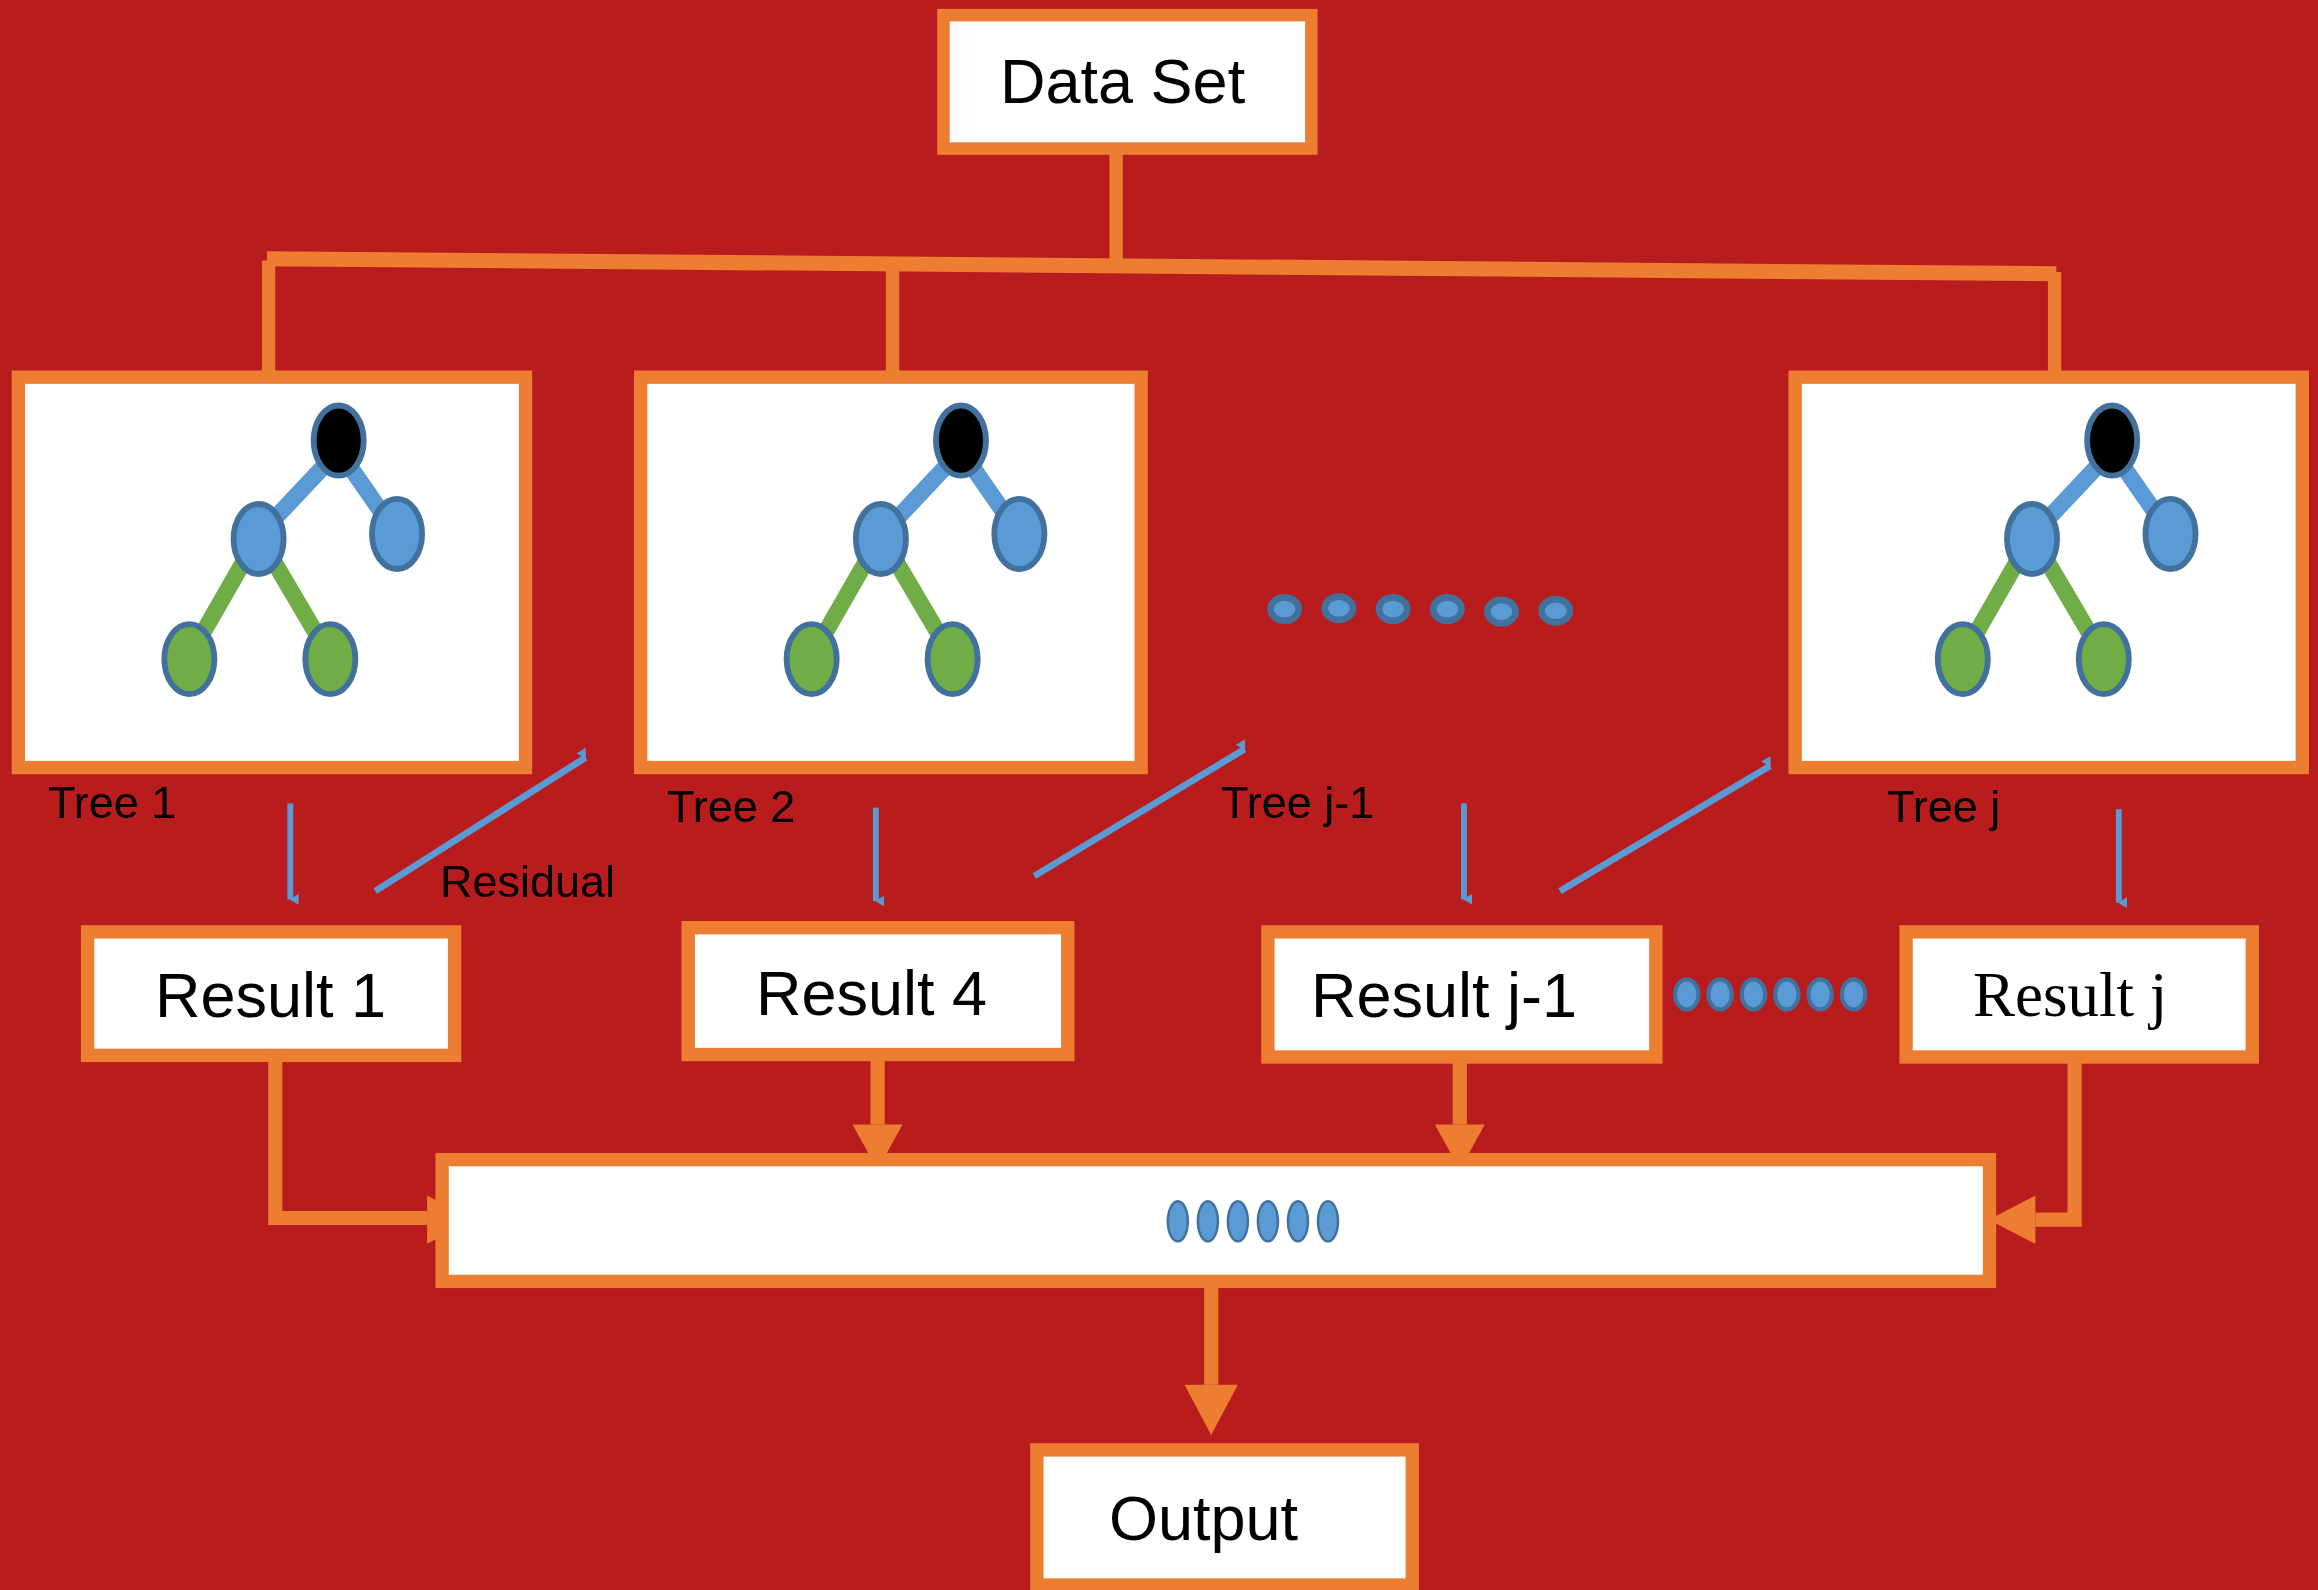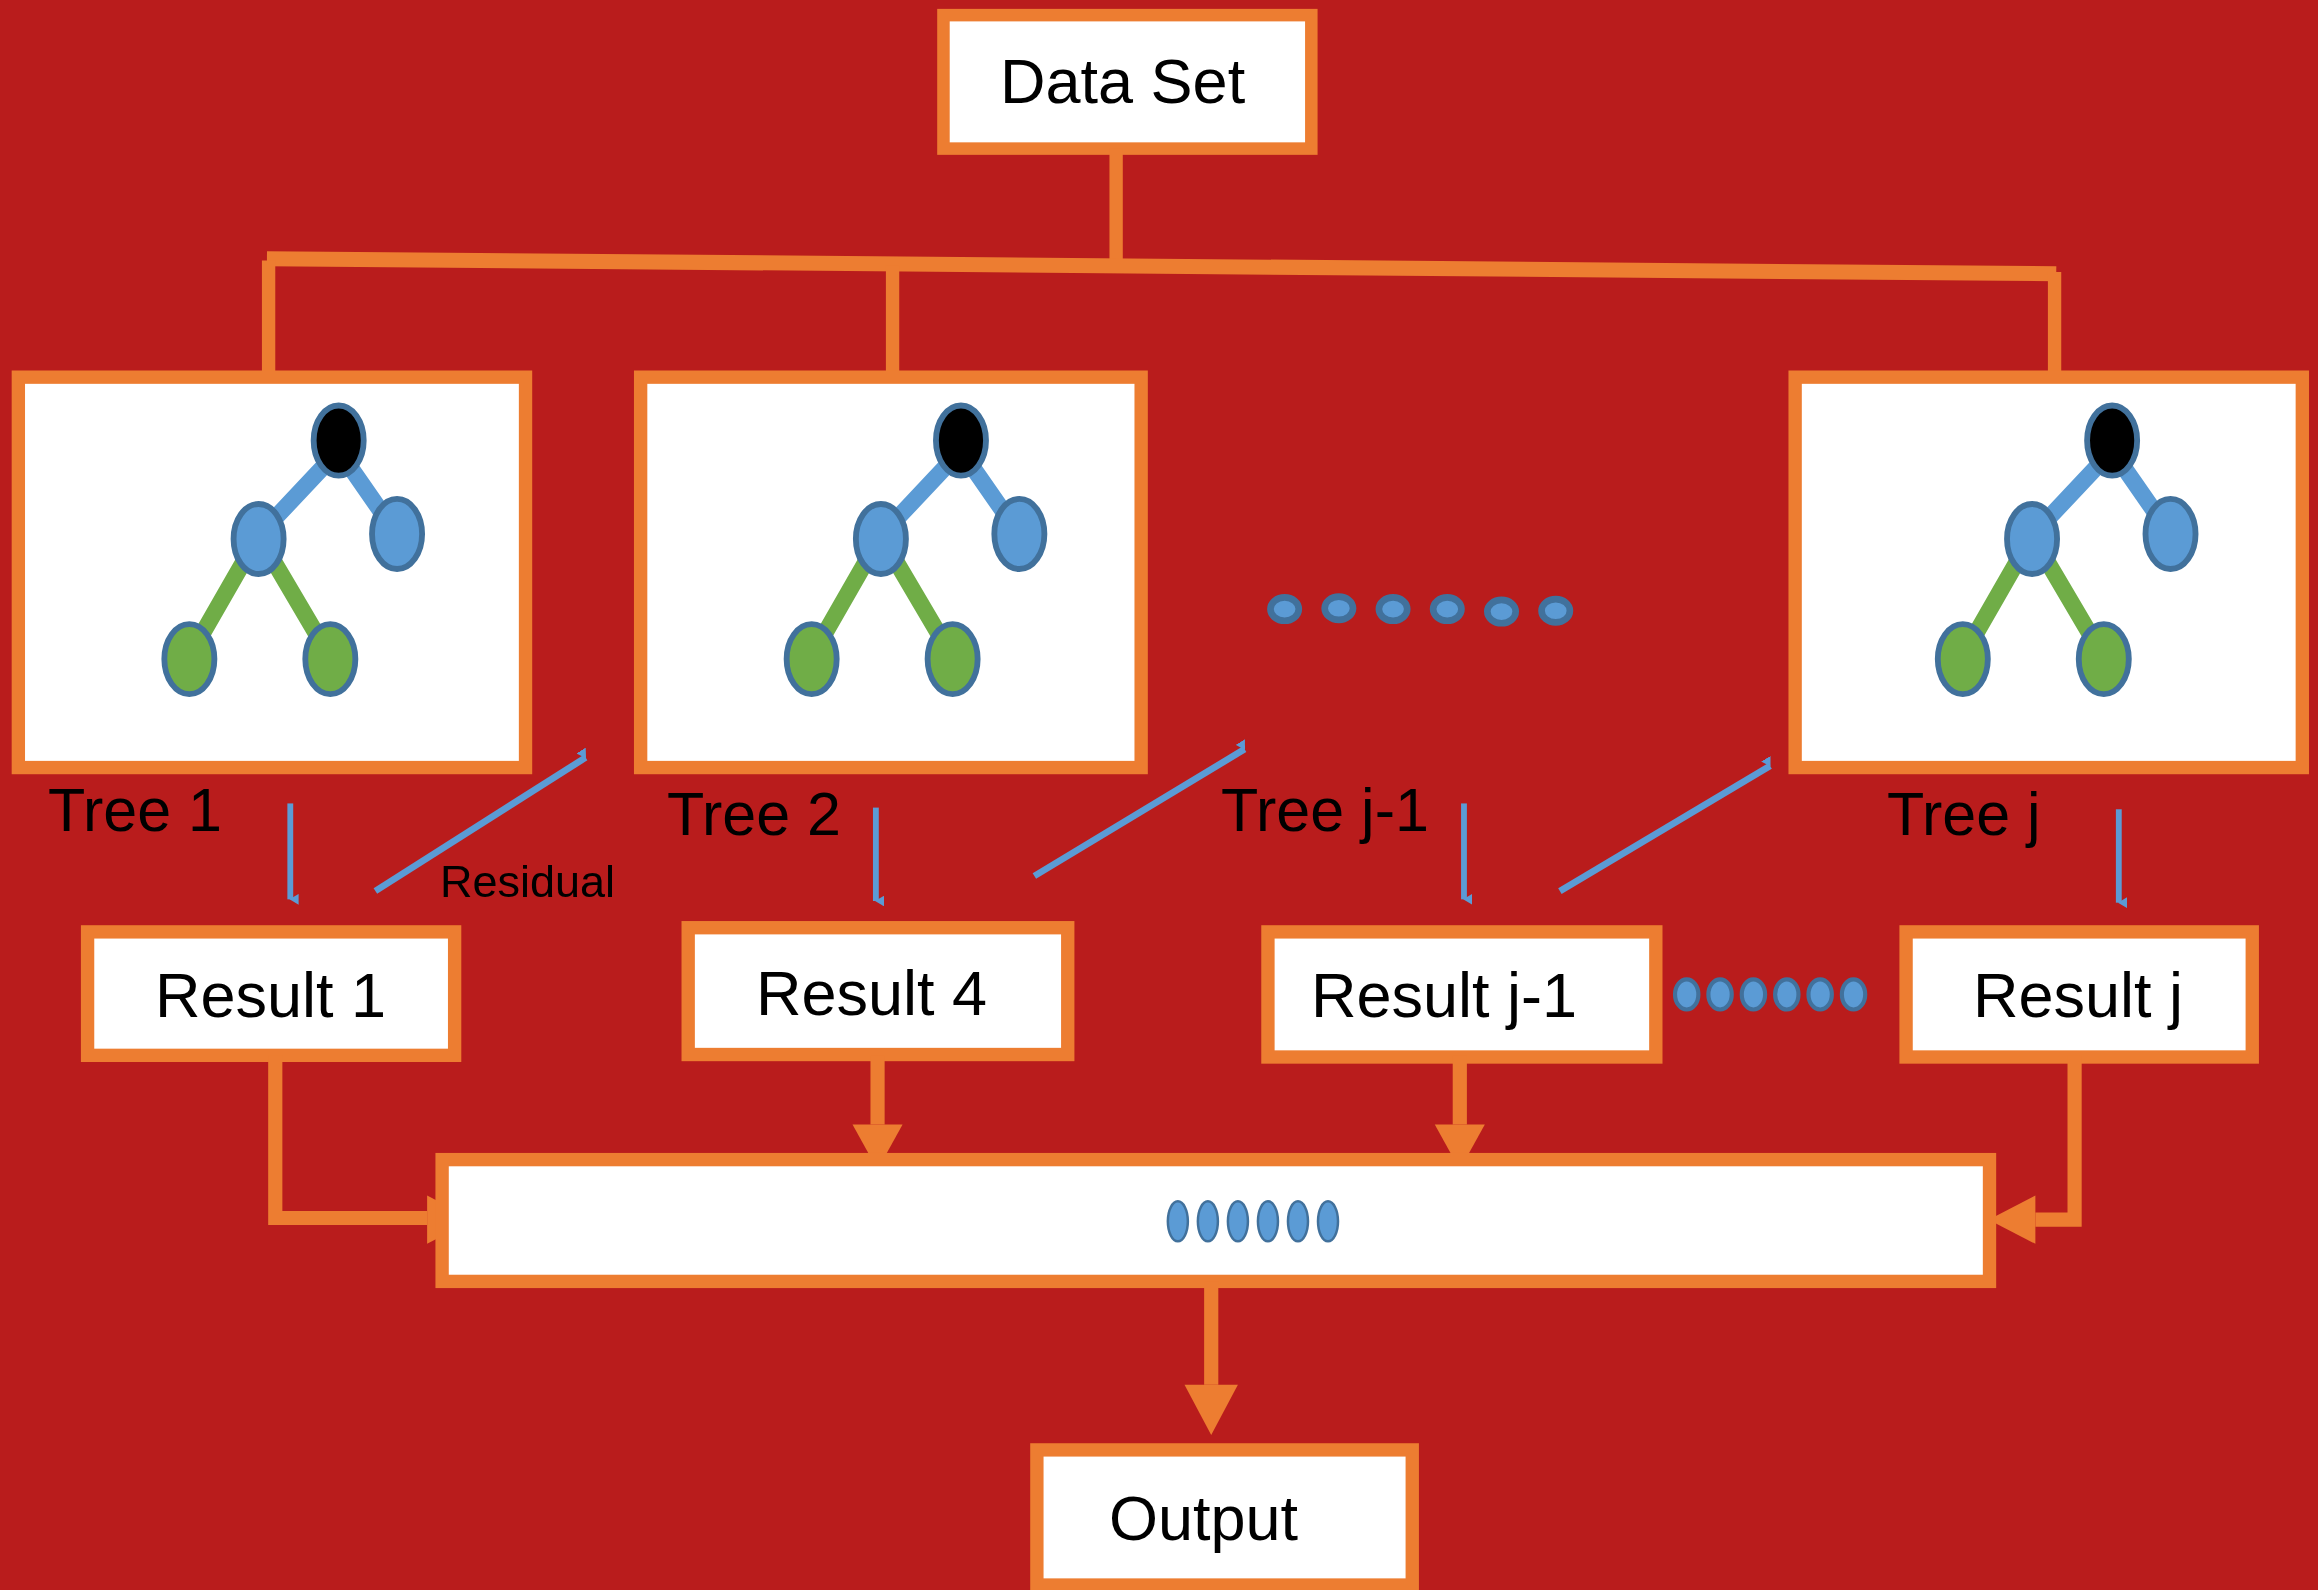--- a/index.html
+++ b/index.html
@@ -28,21 +28,21 @@
     font-family: "Liberation Sans", sans-serif;
     line-height: 1;
   }
   .box-label {
     font-size: 63px;
   }
   .sum-label {
     font-size: 62px;
   }
   .tree-label {
-    font-size: 61px;
+    font-size: 45px;
   }
   .residual-label {
     font-size: 45px;
   }
 </style>
 </head>
 <body>
 
 <div id="stage">
 
@@ -172,19 +172,19 @@
   <div class="node-text tree-label" style="left:48px; top:780px;">Tree 1</div>
   <div class="node-text tree-label" style="left:667px; top:784px;">Tree 2</div>
   <div class="node-text tree-label" style="left:1221px; top:780px;">Tree j-1</div>
   <div class="node-text tree-label" style="left:1887px; top:784px;">Tree j</div>
 
   <div class="node-text residual-label" style="left:440px; top:859px;">Residual</div>
 
   <div class="node-text box-label" style="left:155px; top:964px;">Result 1</div>
   <div class="node-text box-label" style="left:756px; top:962px;">Result 4</div>
   <div class="node-text box-label" style="left:1311px; top:964px;">Result j-1</div>
-  <div class="node-text box-label" style="left:1973px; top:964px;">Result j</div>
+  <div class="node-text box-label" style="left:1973px; top:964px;font-family:Liberation Serif, serif;">Result j</div>
 
 
   <div class="node-text box-label" style="left:1109px; top:1487px;">Output</div>
 
 </div>
 
 
 </body></html>

